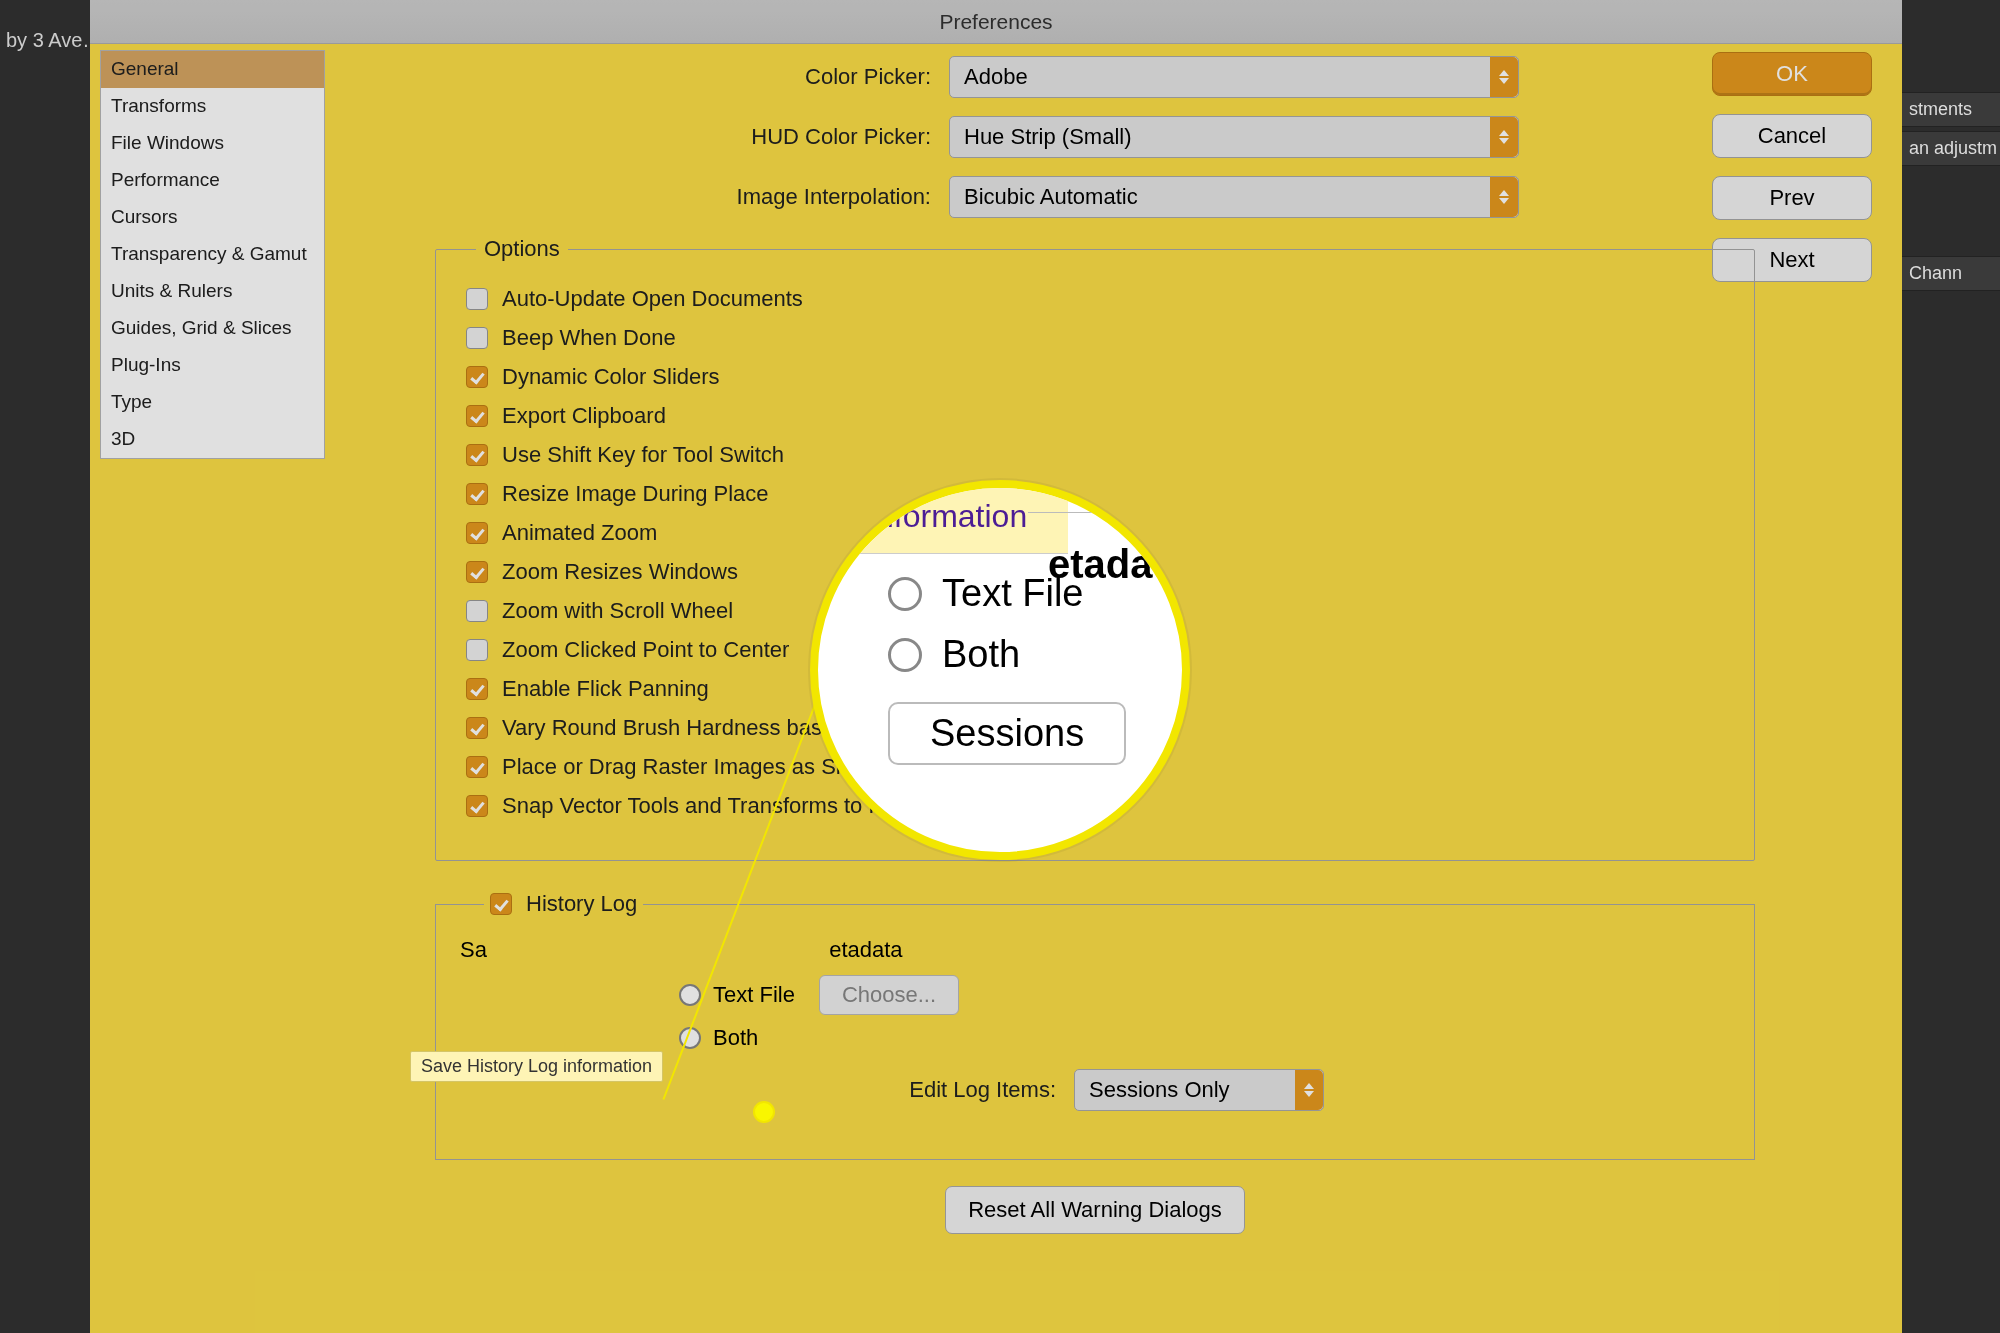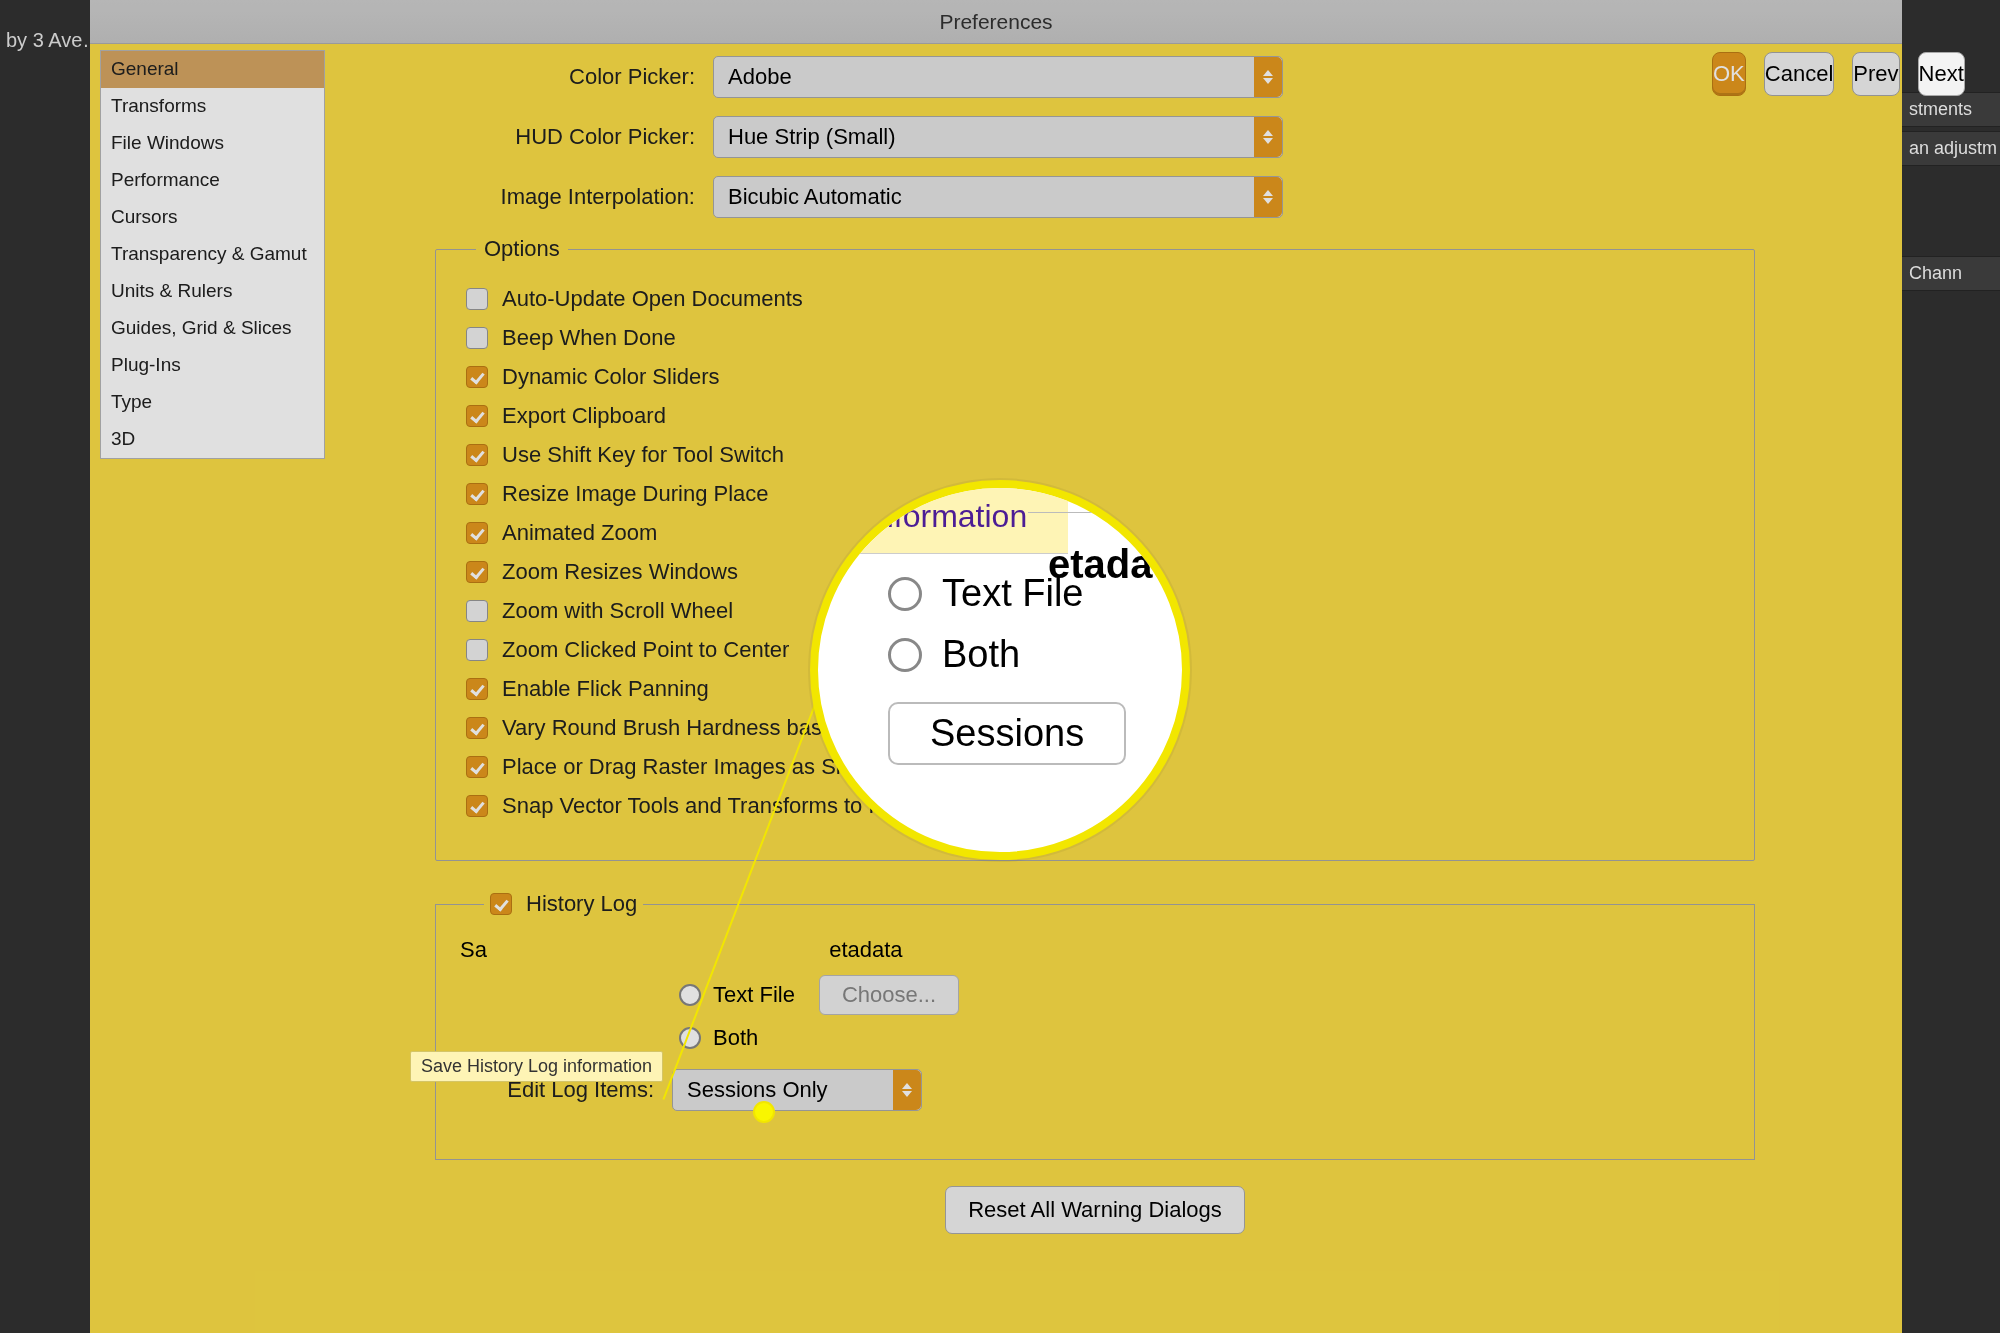--- a/index.html
+++ b/index.html
@@ -25,27 +25,27 @@
   .sidebar{
     position:absolute; left:10px; top:50px; width:225px;
     background:#fff; border:1px solid #b8b8b8;
   }
   .sidebar-item{
     padding:7px 10px; font-size:19px; color:#222; cursor:default;
     border-bottom:1px solid rgba(0,0,0,0);
   }
   .sidebar-item.selected{ background:#d8a763; }
 
-  .right-buttons{ position:absolute; right:30px; top:52px; width:160px; display:flex; flex-direction:row; gap:18px; }
+  .right-buttons{ position:absolute; right:30px; top:52px; width:160px; display:flex; flex-direction:column; gap:18px; }
   .btn{ height:44px; border-radius:8px; border:1px solid #a8a8a8; background:#f3f3f3; font-size:22px; text-align:center; line-height:42px; cursor:pointer; }
   .btn.primary{ background:#e89a1e; color:#fff; border-color:#c27f14; box-shadow:inset 0 -2px 0 rgba(0,0,0,.15); }
 
   .main{ position:absolute; left:345px; top:56px; width:1320px; }
 
-  .formrow{ display:flex; align-items:center; margin-bottom:18px; }
+  .formrow{ display:flex; align-items:center; margin-bottom:18px;justify-content:center; }
   .formlabel{ width:260px; text-align:right; margin-right:18px; font-size:22px; color:#222; }
   .select{
     flex:1; height:42px; max-width:570px; background:#e6e6e6; border:1px solid #aaa; border-radius:5px;
     display:flex; align-items:center; padding:0 14px; font-size:22px; position:relative;
   }
   .select .caret{
     position:absolute; right:0; top:0; width:28px; height:100%; background:#e89a1e;
     border-top-right-radius:5px; border-bottom-right-radius:5px;
     display:flex; flex-direction:column; justify-content:center; align-items:center; gap:2px;
   }

